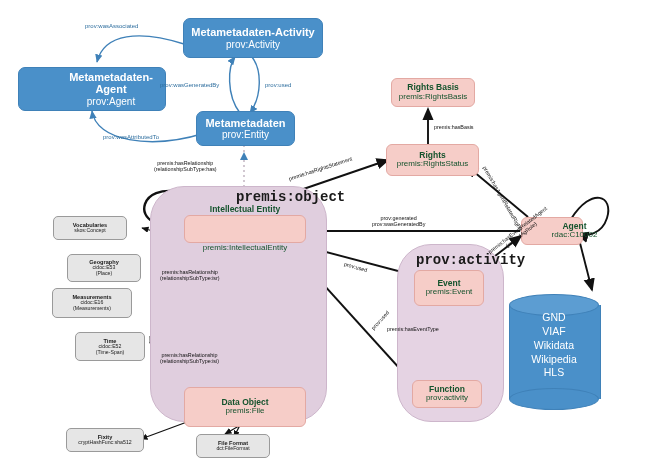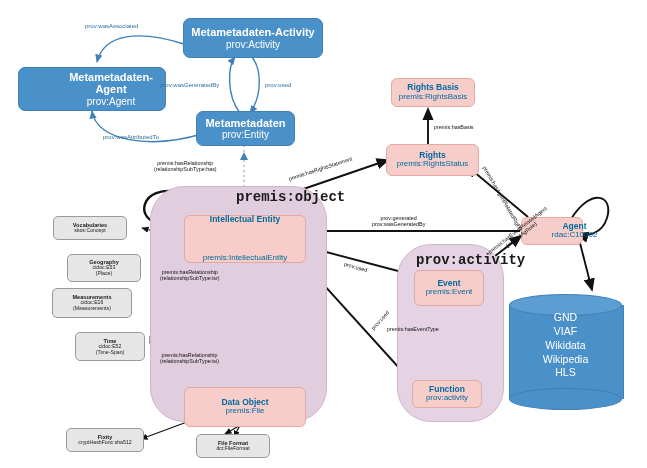--- a/index.html
+++ b/index.html
@@ -10,21 +10,21 @@
         align-items:center;justify-content:center;text-align:center;z-index:5;}
   .n-title{font-weight:bold;line-height:1.12;}
   .n-sub{line-height:1.12;}
 
   
   .blue{background:#4a90c9;border:1px solid #3f81b8;border-radius:7px;color:#ffffff;}
   .blue .n-title{font-size:11px;}
   .blue .n-sub{font-size:10px;}
 
   
-  .pink{background:#f6cdc8;border:1px solid #e3a9a3;border-radius:6px;color:#0369a1;}
+  .pink{background:#f6cdc8;border:1px solid #e3a9a3;border-radius:6px;color:#14532d;}
   .pink .n-title{font-size:8.5px;}
   .pink .n-sub{font-size:8px;}
 
   
   .grey{background:#e6e6e6;border:1px solid #9a9a9a;border-radius:5px;color:#1a1a1a;}
   .grey .n-title{font-size:5.6px;font-weight:bold;}
   .grey .n-sub{font-size:5.2px;}
 
   
   .group{position:absolute;z-index:1;border-radius:34px;}
@@ -141,21 +141,21 @@
   <div class="node blue" style="left:18px;top:67px;width:148px;height:44px;padding-left:38px;">
     <div class="n-title">Metametadaten-Agent</div>
     <div class="n-sub">prov:Agent</div>
   </div>
 
   <div class="node blue" style="left:196px;top:111px;width:99px;height:35px;">
     <div class="n-title">Metametadaten</div>
     <div class="n-sub">prov:Entity</div>
   </div>
 
-  <div class="node pink" style="left:184px;top:215px;width:122px;height:48px;gap:30px;">
+  <div class="node pink" style="left:184px;top:215px;width:122px;height:28px;gap:30px;">
     <div class="n-title">Intellectual Entity</div>
     <div class="n-sub">premis:IntellectualEntity</div>
   </div>
 
 
   <div class="node pink" style="left:184px;top:387px;width:122px;height:40px;">
     <div class="n-title">Data Object</div>
     <div class="n-sub">premis:File</div>
   </div>
 
@@ -210,21 +210,21 @@
   <div class="node grey" style="left:66px;top:428px;width:78px;height:24px;">
     <div class="n-title">Fixity</div>
     <div class="n-sub">cryptHashFunc:sha512</div>
   </div>
 
   <div class="node grey" style="left:196px;top:434px;width:74px;height:24px;">
     <div class="n-title">File Format</div>
     <div class="n-sub">dct:FileFormat</div>
   </div>
 
-  <div class="cyl" style="left:509px;top:294px;width:90px;height:116px;padding-left:23px;">
+  <div class="cyl" style="left:509px;top:294px;width:90px;height:116px;">
     <div class="body"></div>
     <div class="bot"></div>
     <div class="top"></div>
     <div class="txt">
       <div>GND</div>
       <div>VIAF</div>
       <div>Wikidata</div>
       <div>Wikipedia</div>
       <div>HLS</div>
     </div>

